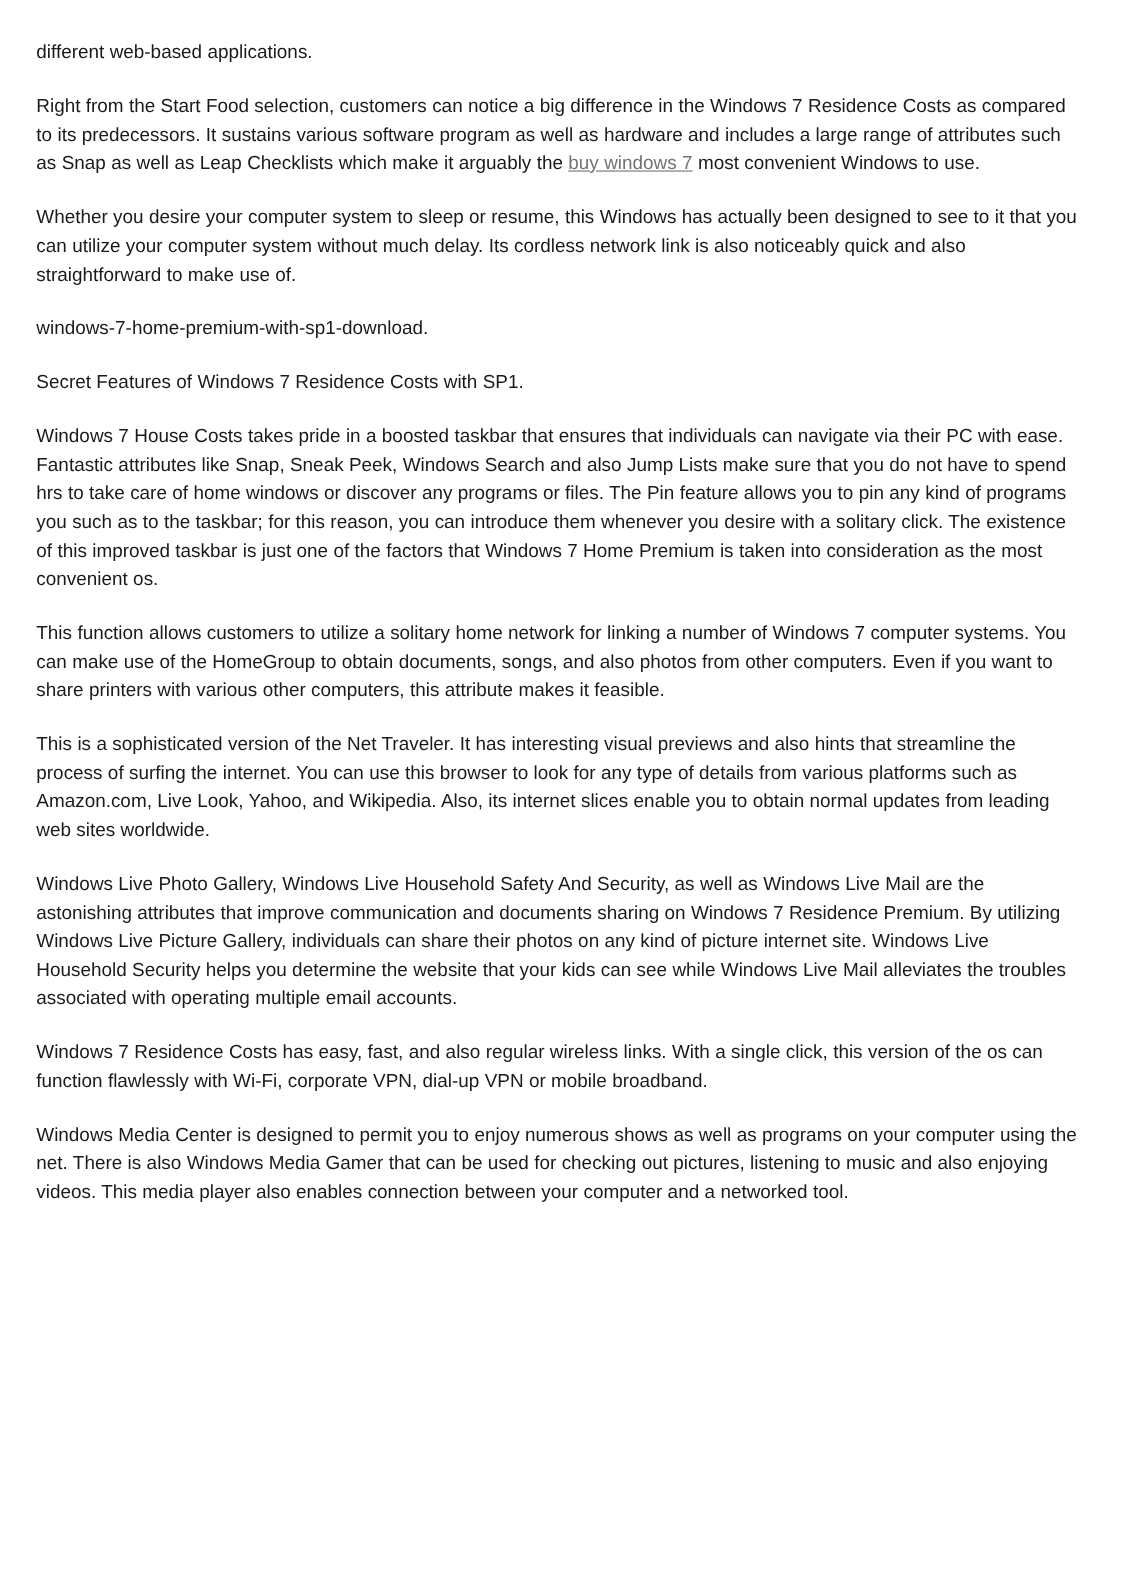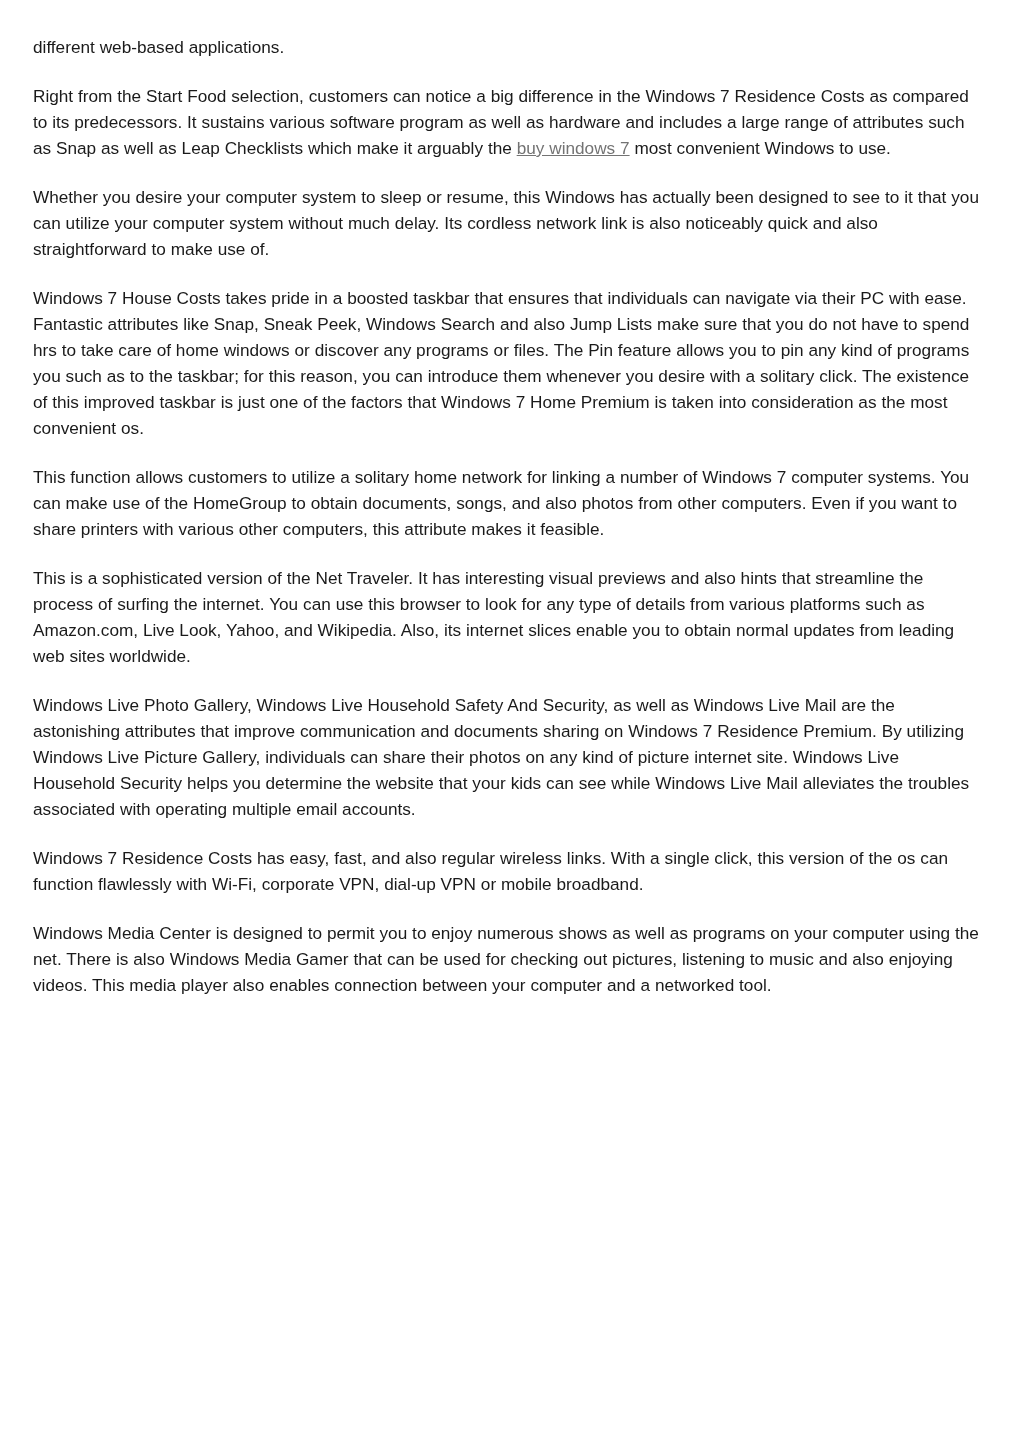--- a/index.html
+++ b/index.html
@@ -45,21 +45,23 @@
 
 <div class="page">
   <div class="doc-body">
 
     <p class="para first-line">different web-based applications.</p>
 
     <p class="para"><span>Right from the Start Food selection, customers can notice a big difference in the Windows 7 Residence Costs as compared to its predecessors. It sustains various software program as well as hardware and includes a large range of attributes such as Snap as well as Leap Checklists which make it arguably the </span><a class="inline-link" href="#">buy windows 7</a><span> most convenient Windows to use.</span></p>
 
     <p class="para">Whether you desire your computer system to sleep or resume, this Windows has actually been designed to see to it that you can utilize your computer system without much delay. Its cordless network link is also noticeably quick and also straightforward to make use of.</p>
 
+    <p class="para">windows-7-home-premium-with-sp1-download.</p>
 
+    <p class="para">Secret Features of Windows 7 Residence Costs with SP1.</p>
 
     <p class="para">Windows 7 House Costs takes pride in a boosted taskbar that ensures that individuals can navigate via their PC with ease. Fantastic attributes like Snap, Sneak Peek, Windows Search and also Jump Lists make sure that you do not have to spend hrs to take care of home windows or discover any programs or files. The Pin feature allows you to pin any kind of programs you such as to the taskbar; for this reason, you can introduce them whenever you desire with a solitary click. The existence of this improved taskbar is just one of the factors that Windows 7 Home Premium is taken into consideration as the most convenient os.</p>
 
     <p class="para">This function allows customers to utilize a solitary home network for linking a number of Windows 7 computer systems. You can make use of the HomeGroup to obtain documents, songs, and also photos from other computers. Even if you want to share printers with various other computers, this attribute makes it feasible.</p>
 
     <p class="para">This is a sophisticated version of the Net Traveler. It has interesting visual previews and also hints that streamline the process of surfing the internet. You can use this browser to look for any type of details from various platforms such as Amazon.com, Live Look, Yahoo, and Wikipedia. Also, its internet slices enable you to obtain normal updates from leading web sites worldwide.</p>
 
     <p class="para">Windows Live Photo Gallery, Windows Live Household Safety And Security, as well as Windows Live Mail are the astonishing attributes that improve communication and documents sharing on Windows 7 Residence Premium. By utilizing Windows Live Picture Gallery, individuals can share their photos on any kind of picture internet site. Windows Live Household Security helps you determine the website that your kids can see while Windows Live Mail alleviates the troubles associated with operating multiple email accounts.</p>
 
     <p class="para">Windows 7 Residence Costs has easy, fast, and also regular wireless links. With a single click, this version of the os can function flawlessly with Wi-Fi, corporate VPN, dial-up VPN or mobile broadband.</p>

